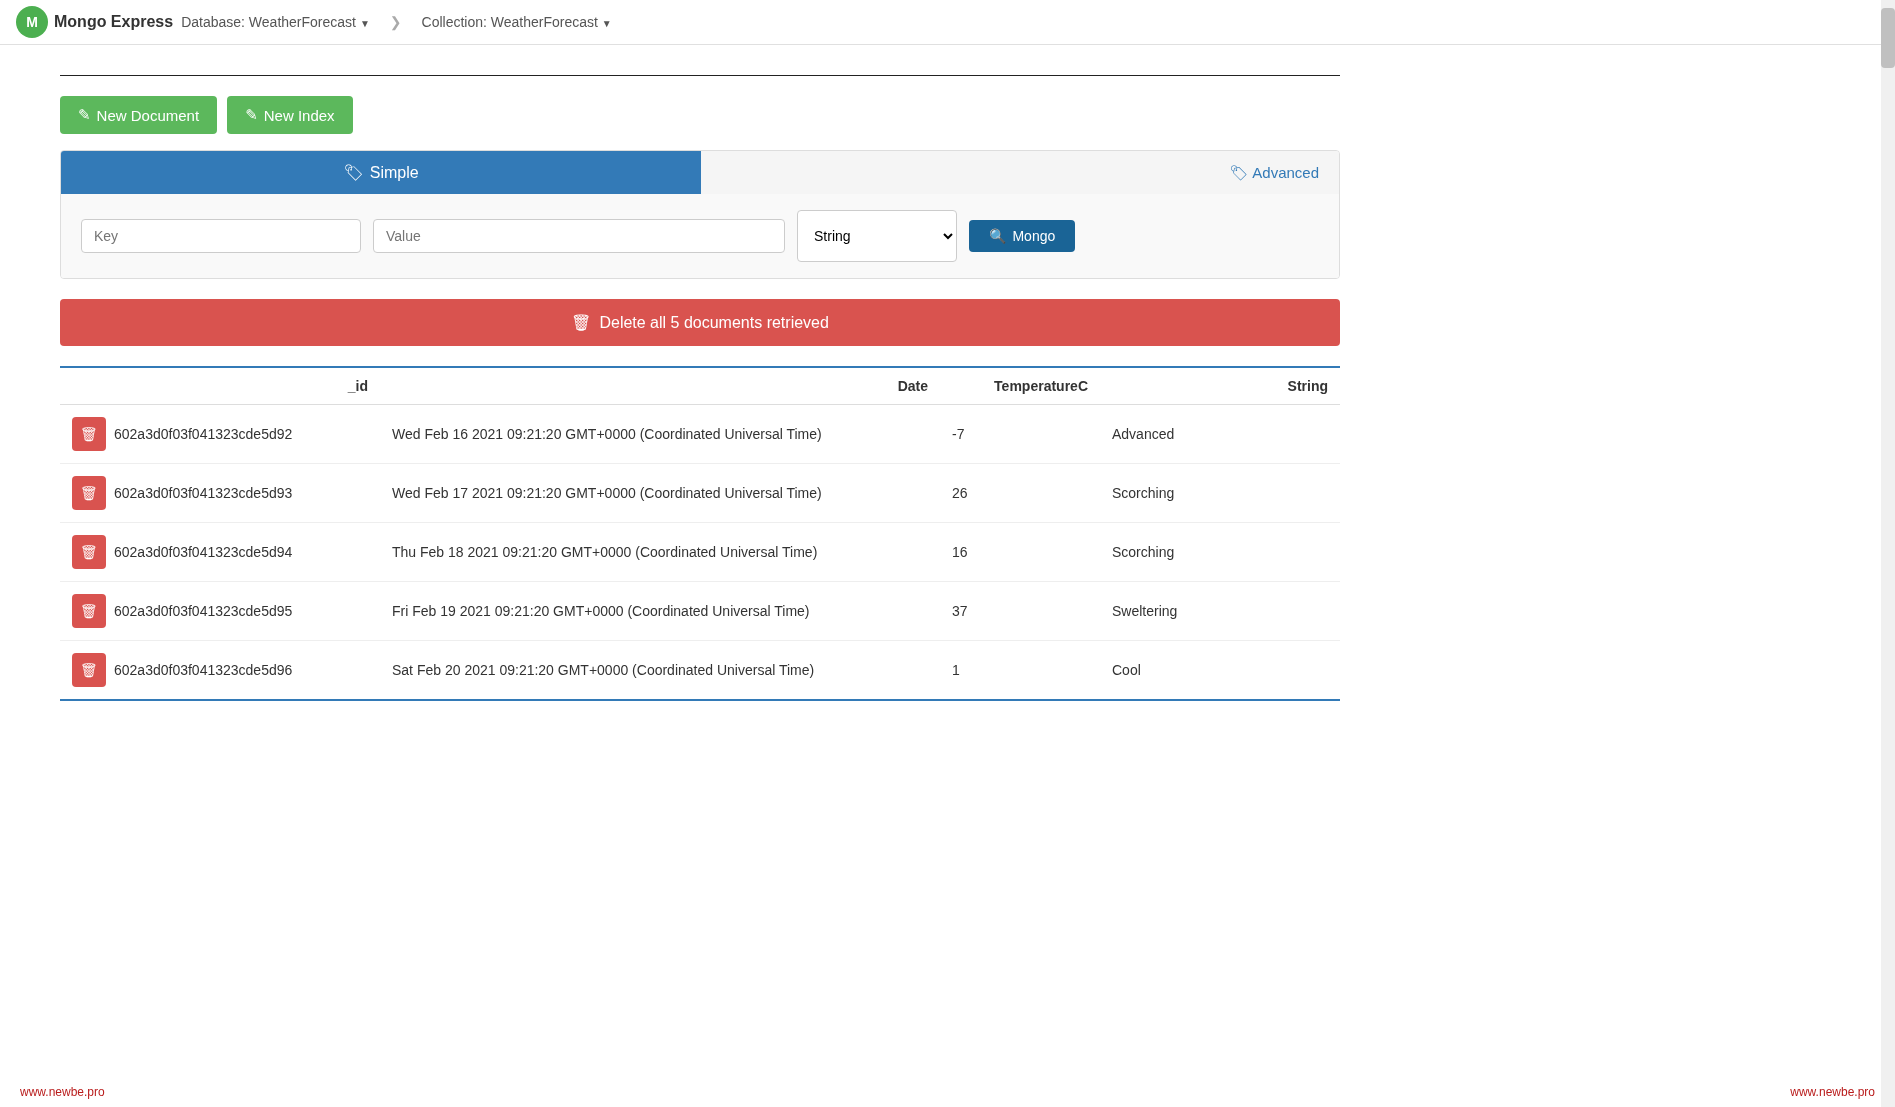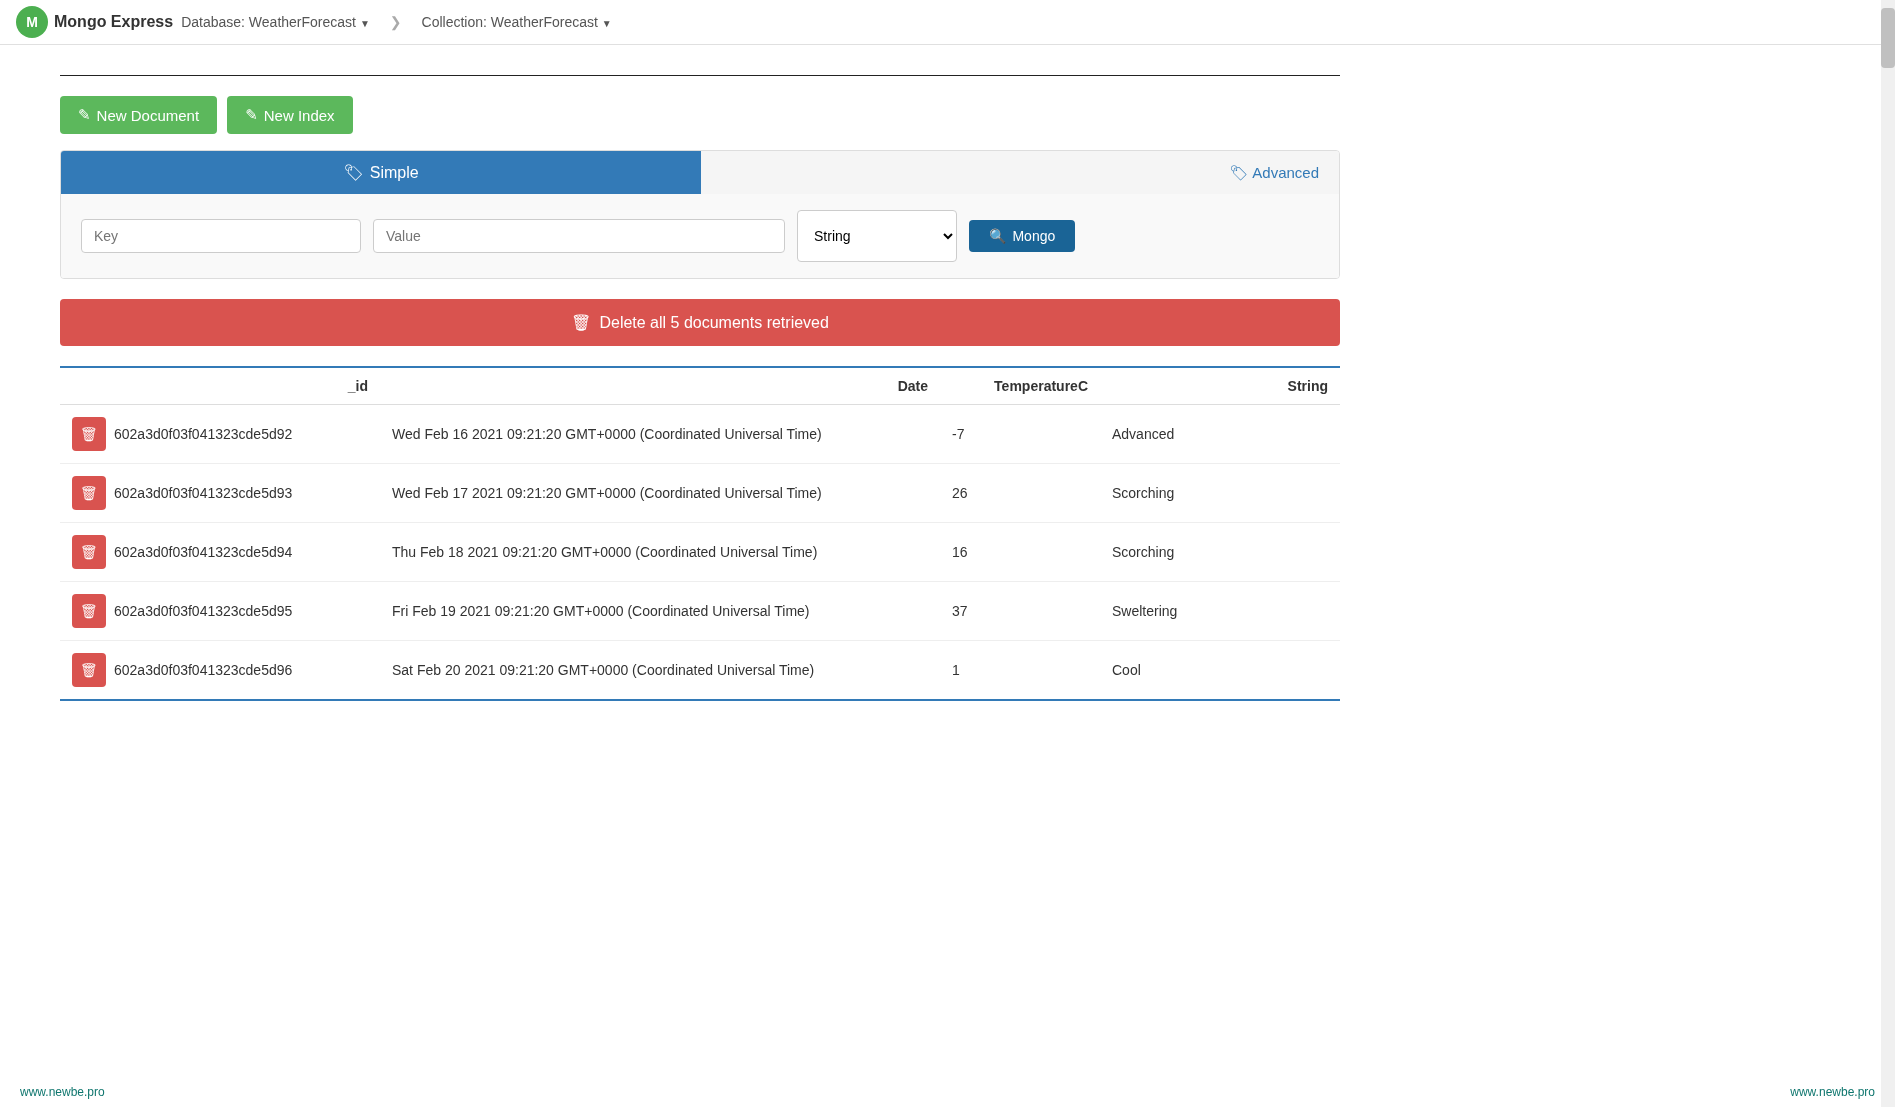--- a/index.html
+++ b/index.html
@@ -220,21 +220,21 @@
       align-items: center;
       gap: 8px;
     }
 
     
     .footer-bar {
       display: flex;
       justify-content: space-between;
       padding: 8px 20px;
       font-size: 12px;
-      color: #0f766e;
+      color: #b91c1c;
       position: fixed;
       bottom: 0;
       left: 0;
       right: 0;
       background: #fff;
     }
 
     
     .scrollbar {
       position: fixed;

